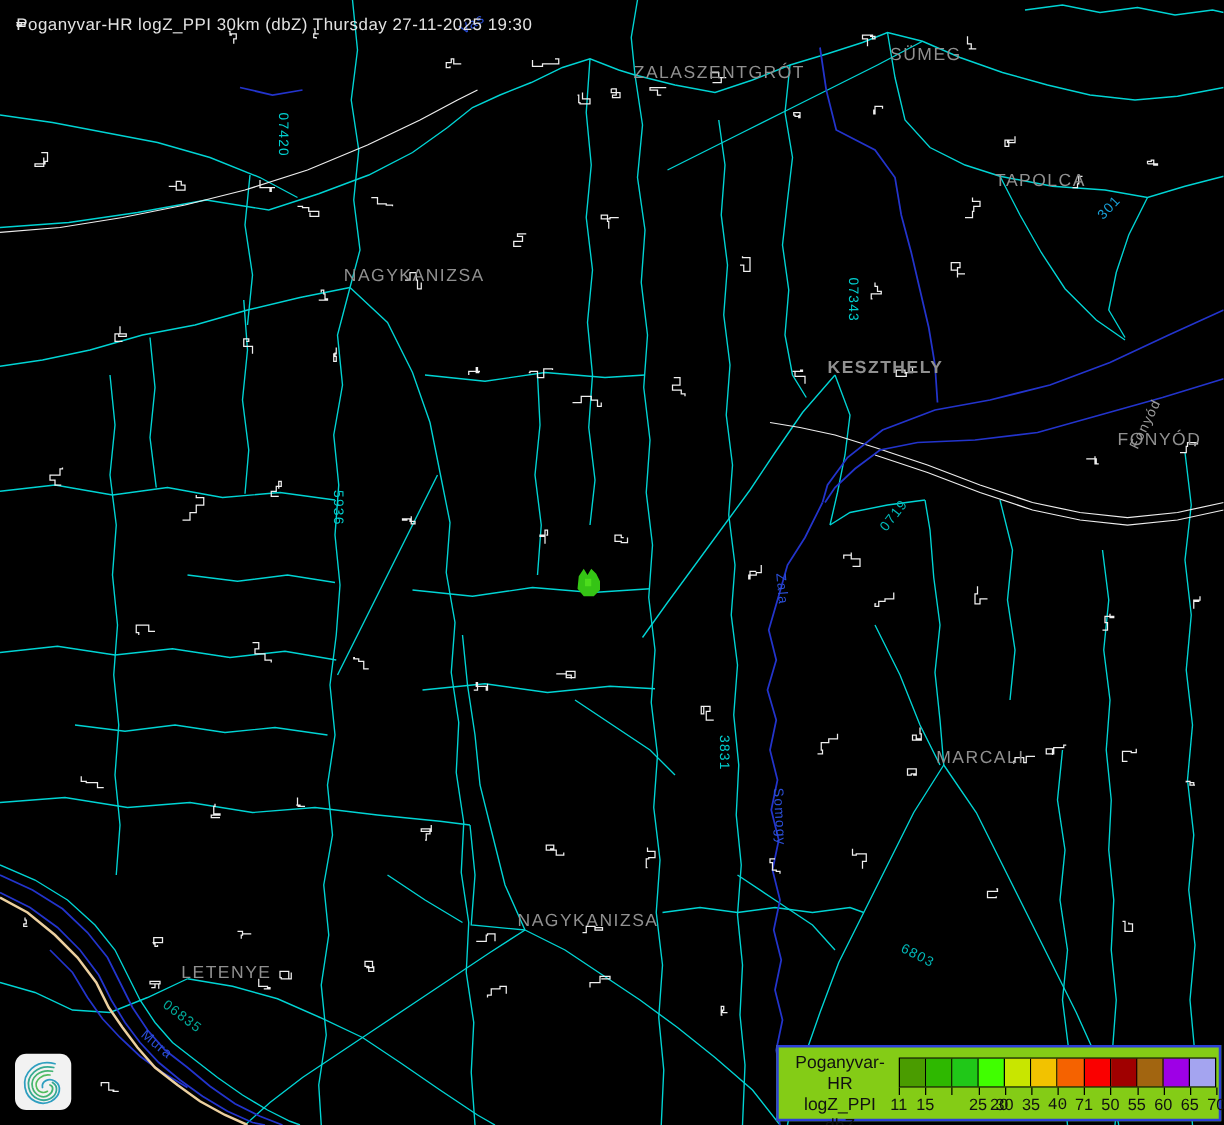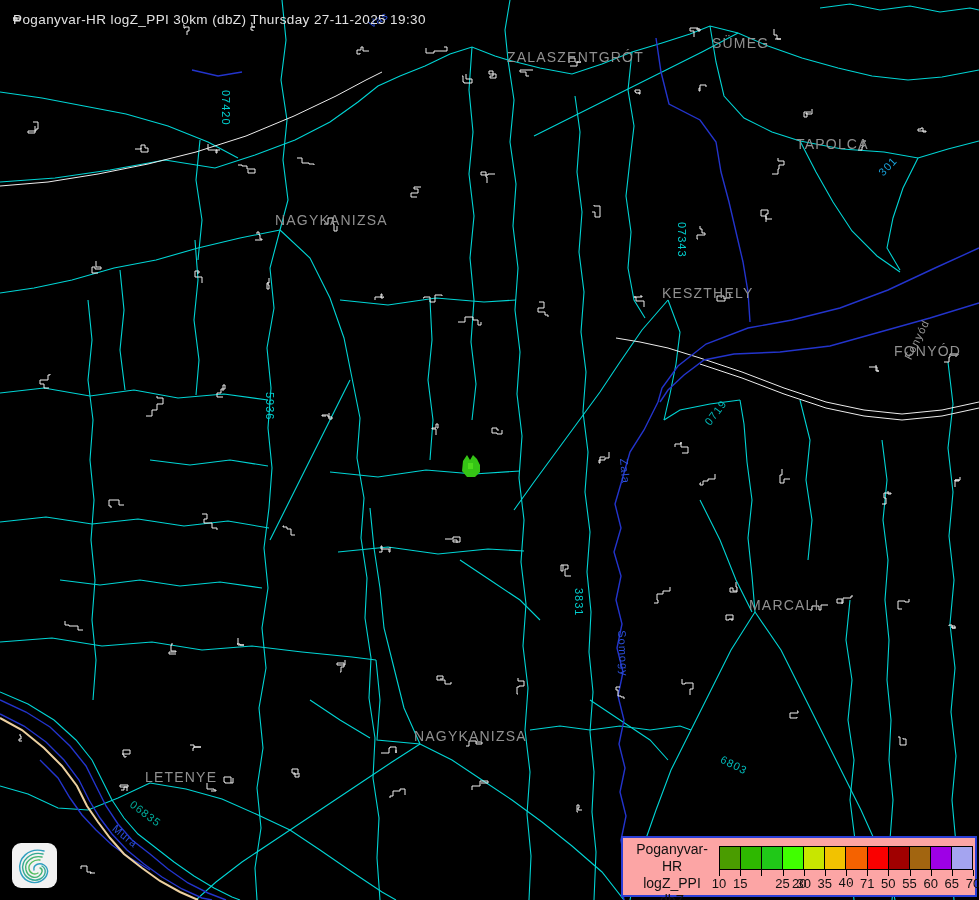--- a/index.html
+++ b/index.html
@@ -6,21 +6,21 @@
   #screen{position:relative;width:979px;height:900px;background:#000;overflow:hidden;
           font-family:"Liberation Sans",sans-serif;}
   #map-svg{position:absolute;left:0;top:0;}
   #title-bar{position:absolute;left:13px;top:12px;font-size:13.5px;color:#e2e2e2;
              letter-spacing:.4px;white-space:nowrap;}
   .map-label{position:absolute;white-space:nowrap;pointer-events:none;}
   .city-label{font-size:14px;color:#909090;letter-spacing:1.2px;}
   .road-label{font-size:11px;letter-spacing:1px;transform-origin:0 0;}
   
   #legend{position:absolute;left:621px;top:836px;width:356px;height:61px;
-          background:#fca5a5;border:2px solid #2b3fd6;box-sizing:border-box;}
+          background:#84cc16;border:2px solid #2b3fd6;box-sizing:border-box;}
   #legend-text{position:absolute;left:4px;top:3px;width:90px;text-align:center;
                color:#111;font-size:14px;line-height:17px;}
   #legend-colorbar{position:absolute;left:96px;top:8px;width:254px;height:24px;
                    display:flex;border:1px solid #000;box-sizing:border-box;}
   .legend-cell{flex:1 1 auto;border-right:1px solid #000;}
   .legend-cell:last-child{border-right:none;}
   .legend-tick{position:absolute;width:1px;height:6px;background:#000;top:32px;}
   .legend-num{position:absolute;top:38px;font-size:13px;color:#111;transform:translateX(-50%);}
   
   #logo{position:absolute;left:12px;top:843px;width:45px;height:45px;background:#f2f2f2;
@@ -207,21 +207,21 @@
       <path d="M463,461 L467,455 470,460 473,455 477,459 480,465 480,472 475,477 467,477 462,471 Z" fill="#35c415"></path>
       <rect x="468" y="463" width="5" height="6" fill="#4cdc1c"></rect>
     </g>
   </svg>
 
   <div id="labels-layer">
       <div class="map-label city-label" style="left: 712px; top: 15px; margin-top: 20px;">SÜMEG</div>
       <div class="map-label city-label" style="left: 507px; top: 49px;">ZALASZENTGRÓT</div>
       <div class="map-label city-label" style="left: 796px; top: 136px;">TAPOLCA</div>
       <div class="map-label city-label" style="left: 275px; top: 212px;">NAGYKANIZSA</div>
-      <div class="map-label city-label" style="left: 662px; top: 285px;">KESZTHELY</div>
+      <div class="map-label city-label" style="left: 662px; top: 285px; font-weight: bold;">KESZTHELY</div>
       <div class="map-label city-label" style="left: 894px; top: 343px;">FONYÓD</div>
       <div class="map-label city-label" style="left: 749px; top: 597px;">MARCALI</div>
       <div class="map-label city-label" style="left: 414px; top: 728px;">NAGYKANIZSA</div>
       <div class="map-label city-label" style="left: 145px; top: 769px;">LETENYE</div>
       <div class="map-label road-label" style="left: 232px; top: 90px; color: rgb(0, 207, 207); transform: rotate(90deg);">07420</div>
       <div class="map-label road-label" style="left: 688px; top: 222px; color: rgb(0, 207, 207); transform: rotate(90deg);">07343</div>
       <div class="map-label road-label" style="left: 276px; top: 392px; color: rgb(0, 207, 207); transform: rotate(90deg);">5936</div>
       <div class="map-label road-label" style="left: 585px; top: 588px; color: rgb(0, 207, 207); transform: rotate(90deg);">3831</div>
       <div class="map-label road-label" style="left: 135px; top: 798px; color: rgb(0, 168, 152); transform: rotate(37deg);">06835</div>
       <div class="map-label road-label" style="left: 724px; top: 753px; color: rgb(0, 184, 184); transform: rotate(27deg);">6803</div>
@@ -251,21 +251,21 @@
         <div class="legend-cell" style="background: rgb(242, 194, 0);"></div>
         <div class="legend-cell" style="background: rgb(245, 98, 0);"></div>
         <div class="legend-cell" style="background: rgb(250, 0, 0);"></div>
         <div class="legend-cell" style="background: rgb(160, 0, 0);"></div>
         <div class="legend-cell" style="background: rgb(162, 101, 16);"></div>
         <div class="legend-cell" style="background: rgb(158, 0, 230);"></div>
         <div class="legend-cell" style="background: rgb(164, 164, 240);"></div>
       </div>
     <div id="legend-scale">
         <div class="legend-tick" style="left: 96px;"></div>
-        <div class="legend-num" style="left: 96px;">10</div>
+        <div class="legend-num" style="left: 96px;">11</div>
         <div class="legend-tick" style="left: 117.167px;"></div>
         <div class="legend-num" style="left: 117.167px;">15</div>
         <div class="legend-tick" style="left: 138.333px;"></div>
         <div class="legend-num" style="left: 138.333px; margin-left: 38px;">20</div>
         <div class="legend-tick" style="left: 159.5px;"></div>
         <div class="legend-num" style="left: 159.5px;">25</div>
         <div class="legend-tick" style="left: 180.667px;"></div>
         <div class="legend-num" style="left: 180.667px;">30</div>
         <div class="legend-tick" style="left: 201.833px;"></div>
         <div class="legend-num" style="left: 201.833px;">35</div>

